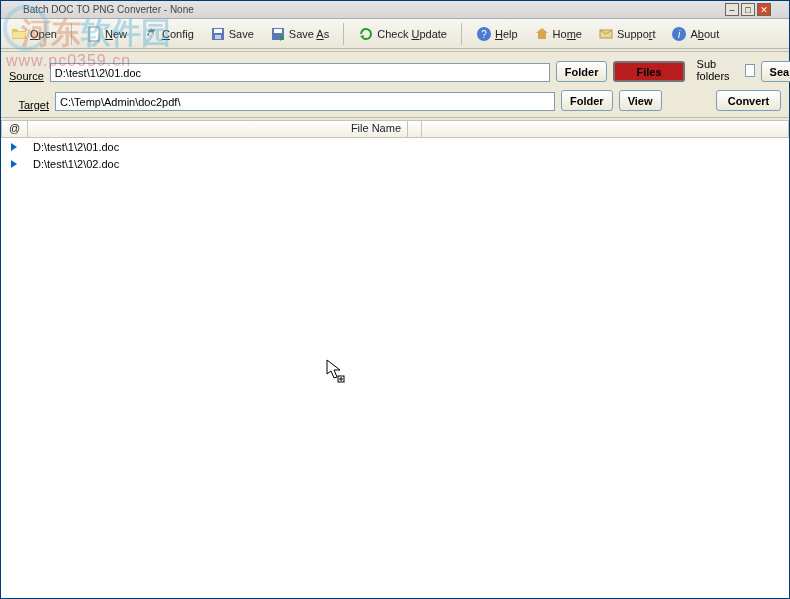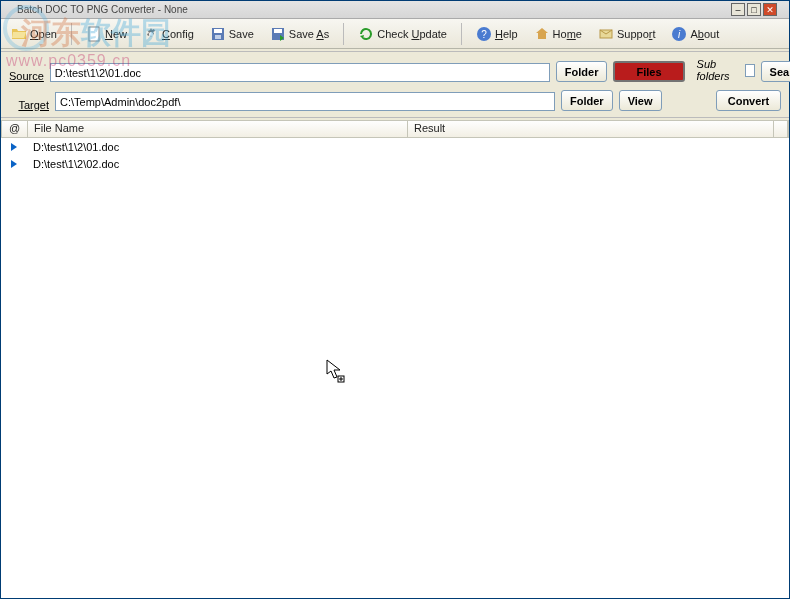--- a/index.html
+++ b/index.html
@@ -1,47 +1,47 @@
 <!DOCTYPE html>
 <html><head>
 <meta charset="utf-8">
 <style>
 * { box-sizing: border-box; margin: 0; padding: 0; }
 body { font-family: Tahoma, Arial, sans-serif; font-size: 11px; background: #000; }
 .window { width: 790px; height: 599px; background: #ece9d8; display: flex; flex-direction: column; position: relative; border: 1px solid #003c74; }
-.titlebar { height: 18px; background: linear-gradient(#e4e4e4, #d6d6d6); display: flex; align-items: center; justify-content: space-between; padding: 0 12px; border-bottom: 1px solid #aaa; }
+.titlebar { height: 18px; background: linear-gradient(#e4e4e4, #d6d6d6); display: flex; align-items: center; justify-content: space-between; padding: 0 18px; border-bottom: 1px solid #aaa; }
 .titlebar-text { font-size: 10px; color: #444; padding-left: 4px; }
 .titlebar-btns { display: flex; gap: 2px; }
 .titlebar-btn { width: 14px; height: 13px; border: 1px solid #666; background: #e8e5d8; display: flex; align-items: center; justify-content: center; font-size: 9px; cursor: pointer; }
 .titlebar-btn.close { background: #d04a2a; color: #fff; }
 
 .toolbar { height: 30px; background: linear-gradient(#f7f6f1, #eae7d9); border-bottom: 1px solid #b5b5a8; display: flex; align-items: center; padding: 2px 6px; gap: 8px; }
 .tool-item { display: flex; align-items: center; gap: 3px; cursor: pointer; padding: 2px 4px; }
 .tool-icon { width: 16px; height: 16px; }
 .tool-label { font-size: 11px; color: #222; }
 .tool-label u { text-decoration: underline; }
 .sep { width: 1px; height: 22px; background: #bbb; margin: 0 2px; }
 
 .path-row { display: flex; align-items: flex-end; padding: 4px 8px; gap: 6px; background: #ece9d8; }
 .path-label { width: 40px; font-size: 11px; text-align: right; text-decoration: underline; }
 .path-input { flex: 0 0 500px; height: 19px; border: 1px solid #7f9db9; background: #fff; padding: 0 4px; font-size: 11px; }
 .btn { height: 21px; padding: 0 8px; border: 1px solid #7f9db9; background: linear-gradient(#fff, #ece9d8); border-radius: 3px; font-size: 11px; cursor: pointer; font-weight: bold; }
 .btn.selected { border: 2px solid #737373; padding: 0 21px; background: #b91c1c; }
 .btn.convert { width: 65px; }
 .btn.search { width: 65px; }
-.subfolders { font-size: 11px; margin-left: 6px; display: flex; align-items: center; gap: 12px; font-style: italic; }
+.subfolders { font-size: 11px; margin-left: 6px; display: flex; align-items: center; gap: 12px; }
 .chk { width: 13px; height: 13px; border: 1px solid #7f9db9; background: #fff; }
 .right-group { margin-left: auto; }
 
 .divider-h { height: 1px; background: #bbb; margin: 2px 0; }
 
 .list-header { display: flex; background: linear-gradient(#fefefe, #f2efe4); border: 1px solid #c5c5b8; height: 18px; }
 .list-header .col { border-right: 1px solid #c5c5b8; padding: 1px 6px; font-size: 11px; color: #222; }
 .col-at { width: 26px; text-align: center; }
-.col-name { width: 380px; }
+.col-name { width: 380px; text-align: right; }
 .col-result { flex: 1; }
 .col-last { width: 14px; }
 
 .list-body { flex: 1; background: #fff; overflow: auto; }
 .row { display: flex; align-items: center; height: 17px; }
 .row .cell-icon { width: 26px; display: flex; align-items: center; justify-content: center; }
 .row .cell-name { width: 380px; padding-left: 6px; font-size: 11px; color: #000; }
 .tri { width: 0; height: 0; border-top: 4px solid transparent; border-bottom: 4px solid transparent; border-left: 6px solid #0a63c6; }
 
 .cursor { position: absolute; left: 325px; top: 358px; pointer-events: none; }
@@ -163,21 +163,20 @@
     <button class="btn">Folder</button>
     <button class="btn">View</button>
     <button class="btn convert right-group">Convert</button>
   </div>
 
   <div class="divider-h"></div>
 
   <div class="list-header">
     <div class="col col-at">@</div>
     <div class="col col-name">File Name</div>
-    <div class="col col-result">Result</div>
     <div class="col col-last"></div>
   </div>
 
   <div class="list-body">
     <div class="row">
       <div class="cell-icon">
           <span class="tri"></span>
         </div>
       <div class="cell-name">D:\test\1\2\01.doc</div>
     </div>

